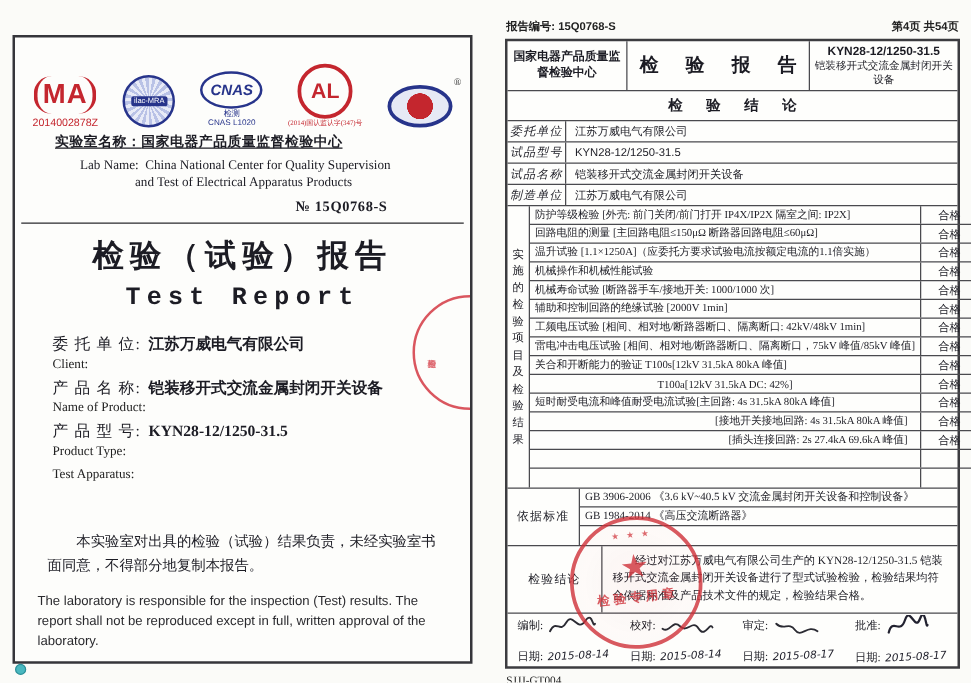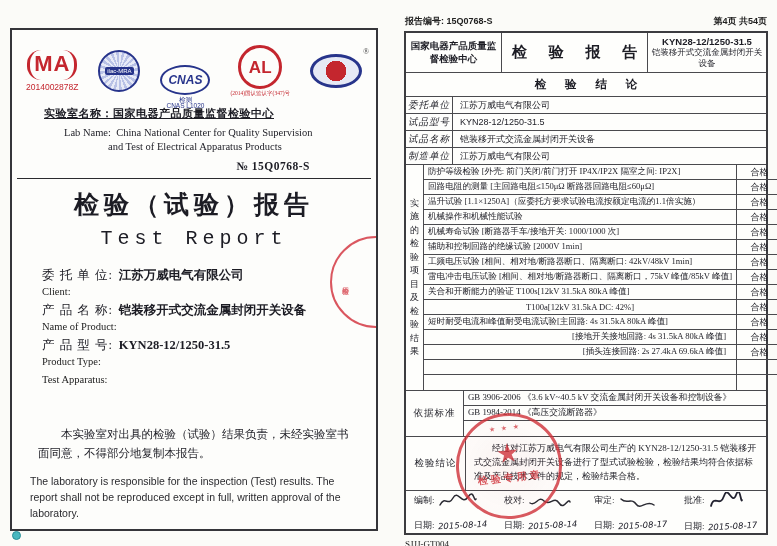--- a/index.html
+++ b/index.html
@@ -10,21 +10,21 @@
     color:#1c1c24;
   }
   
   .left-page{
     position:absolute;left:10px;top:28px;width:368px;height:503px;
     background:#fdfdfb;border:2px solid #35353a;box-sizing:border-box;
     overflow:hidden;
   }
   .logos-row{
     position:absolute;left:8px;top:10px;right:8px;height:62px;
-    display:flex;align-items:center;justify-content:space-between;padding:0 6px;
+    display:flex;align-items:flex-end;justify-content:space-between;padding:0 6px;
   }
   .logo{display:flex;flex-direction:column;align-items:center;line-height:1;}
   .cma-mark{
     color:#c4262e;font-weight:bold;font-size:22px;letter-spacing:1px;
     font-family:"Liberation Sans",sans-serif;
     border-left:3px solid #c4262e;border-right:3px solid #c4262e;
     border-radius:14px;padding:3px 4px 5px 4px;
   }
   .cma-num{color:#c4262e;font-size:8.5px;margin-top:3px;font-family:"Liberation Sans",sans-serif;}
   .ilac-circle{
@@ -58,21 +58,21 @@
   .globe-reg{position:absolute;right:-7px;top:-6px;font-size:8px;color:#444;}
   .labname-cn{position:absolute;left:32px;top:76px;font-weight:bold;font-size:11px;letter-spacing:.5px;text-decoration:underline;}
   .laben1{position:absolute;left:52px;top:97px;font-size:10.5px;}
   .laben2{position:absolute;left:96px;top:111px;font-size:10.5px;}
   .report-no{position:absolute;right:66px;top:130px;font-size:11.5px;font-weight:bold;letter-spacing:.5px;}
   .cover-rule{position:absolute;left:5px;right:5px;top:148px;border-top:1.8px solid #2a2a2e;}
   .title-cn{position:absolute;left:0;right:0;top:158px;text-align:center;
     font-size:25px;font-weight:bold;letter-spacing:5px;}
   .title-en{position:absolute;left:0;right:0;top:197px;text-align:center;
     font-family:"Liberation Mono","DejaVu Sans Mono",monospace;
-    font-size:20px;letter-spacing:5px;font-weight:400;}
+    font-size:20px;letter-spacing:5px;font-weight:700;}
   .field{position:absolute;left:30px;right:14px;}
   .field .cn{font-size:12.5px;}
   .field .cn .flabel{letter-spacing:1px;}
   .field .cn .fvalue{font-weight:bold;margin-left:6px;}
   .field .en{font-size:10.5px;margin-top:2px;color:#222;}
   .f1{top:237px;} .f2{top:272px;} .f3{top:307px;} .f4{top:342px;}
   .disc-cn{position:absolute;left:26px;right:24px;top:395px;font-size:11.5px;line-height:1.65;text-indent:2em;}
   .disc-en{position:absolute;left:18px;right:16px;top:444px;font-size:10.5px;line-height:1.5;
     font-family:"Liberation Sans","DejaVu Sans",sans-serif;color:#2a2a2e;}
   .edge-stamp{
@@ -121,21 +121,21 @@
   .titem.align-center{justify-content:center;}
   .titem.align-right{justify-content:flex-end;padding-right:10px;}
   .tresult{width:45px;display:flex;align-items:center;justify-content:center;font-size:9px;}
   .std-sect{align-items:stretch;}
   .std-label{width:58px;display:flex;align-items:center;justify-content:center;font-size:9.5px;letter-spacing:1px;}
   .std-rows{flex:1;display:flex;flex-direction:column;}
   .srow{height:15px;display:flex;align-items:center;padding:0 4px;font-size:8.8px;
     border-bottom:1px solid #4a4a4e;white-space:nowrap;overflow:hidden;}
   .srow:last-child{border-bottom:none;}
   .concl-sect{align-items:stretch;min-height:54px;}
-  .concl-label{width:60px;display:flex;align-items:center;justify-content:center;font-size:9.5px;letter-spacing:1px;}
+  .concl-label{width:76px;display:flex;align-items:center;justify-content:center;font-size:9.5px;letter-spacing:1px;}
   .concl-text{flex:1;padding:5px 8px;font-size:9px;line-height:1.55;text-indent:2em;}
   .signoff-row{height:42px;align-items:stretch;}
   .signoff-col{flex:1;display:flex;flex-direction:column;justify-content:center;padding:2px 4px 2px 8px;
     border-right:none;font-size:9px;gap:10px;}
   .sig-line{display:flex;align-items:center;gap:3px;height:18px;}
   .date-line{display:flex;align-items:center;gap:3px;height:16px;}
   .hand{font-family:"DejaVu Sans",sans-serif;font-style:italic;font-size:8.5px;color:#23232e;
     transform:rotate(-3deg);white-space:nowrap;}
   .sig-svg{flex:0 0 auto;}
   .form-code{margin-top:4px;font-size:9px;padding-left:1px;color:#222;}

